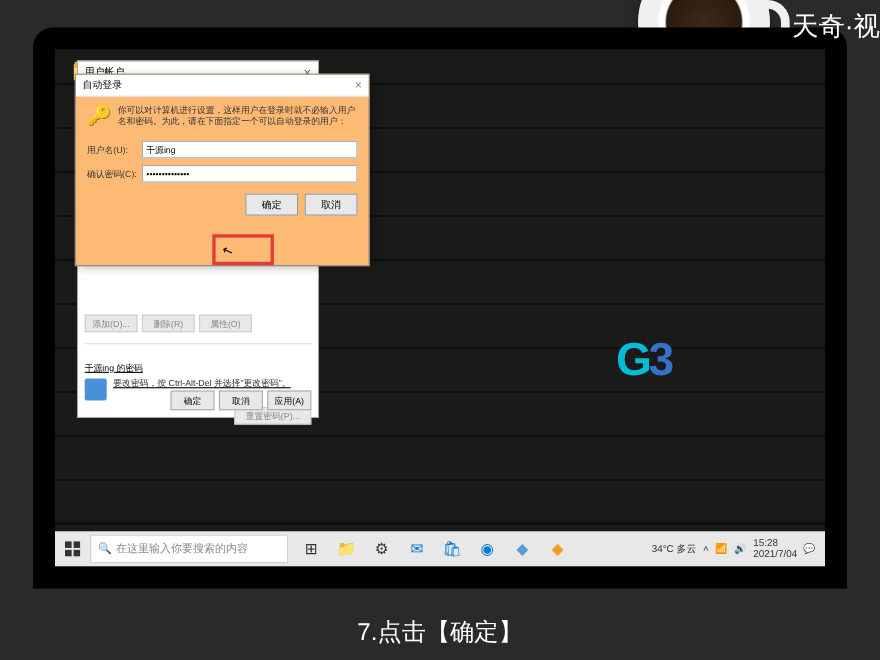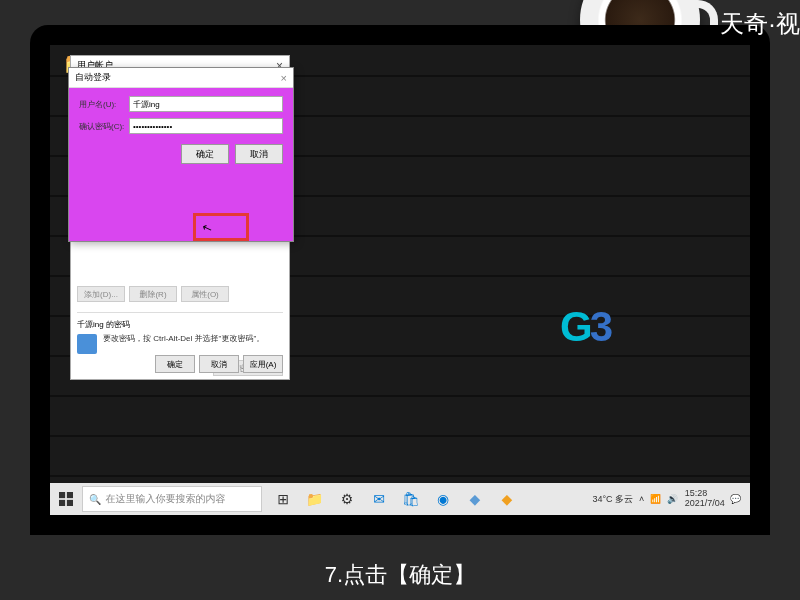--- a/index.html
+++ b/index.html
@@ -162,21 +162,22 @@
       width: 48px;
       height: 16px;
       font-size: 8px;
       background: #e8e8e8;
       border: 1px solid #ccc;
       color: #888;
     }
     .password-section {
       margin-top: 10px;
       border-top: 1px solid #ddd;
-      padding-top: 6px;
+      padding-top: 16px;
+      text-decoration: underline;
     }
     .pw-row {
       display: flex;
       align-items: flex-start;
       gap: 6px;
     }
     .pw-icon {
       width: 20px;
       height: 20px;
       background: #4a90d9;
@@ -209,23 +210,23 @@
       font-size: 8px;
       background: #e8e8e8;
       border: 1px solid #aaa;
     }
 
     
     .inner-dialog {
       position: absolute;
       top: 22px;
       left: 18px;
-      width: 226px;
+      width: 268px;
       height: 175px;
-      background: #d946ef;
+      background: #fdba74;
       border: 1px solid #888;
       box-shadow: 2px 2px 8px rgba(0,0,0,0.3);
       font-size: 9px;
       color: #000;
       z-index: 10;
     }
     .inner-titlebar {
       height: 20px;
       background: #fff;
       border-bottom: 1px solid #ddd;
@@ -387,20 +388,24 @@
         <button>应用(A)</button>
       </div>
     </div>
 
     <div class="inner-dialog">
       <div class="inner-titlebar">
         <span>自动登录</span>
         <span class="close">×</span>
       </div>
       <div class="inner-body">
+        <div class="info-row">
+          <div class="key-icon"></div>
+          <div class="info-text">你可以对计算机进行设置，这样用户在登录时就不必输入用户名和密码。为此，请在下面指定一个可以自动登录的用户：</div>
+        </div>
         <div class="form-row">
           <label>用户名(U):</label>
           <input type="text" value="千源ing" style="">
         </div>
         <div class="form-row">
           <label>确认密码(C):</label>
           <input type="password" value="••••••••••••••" style="">
         </div>
         <div class="inner-buttons">
           <button>确定</button>

